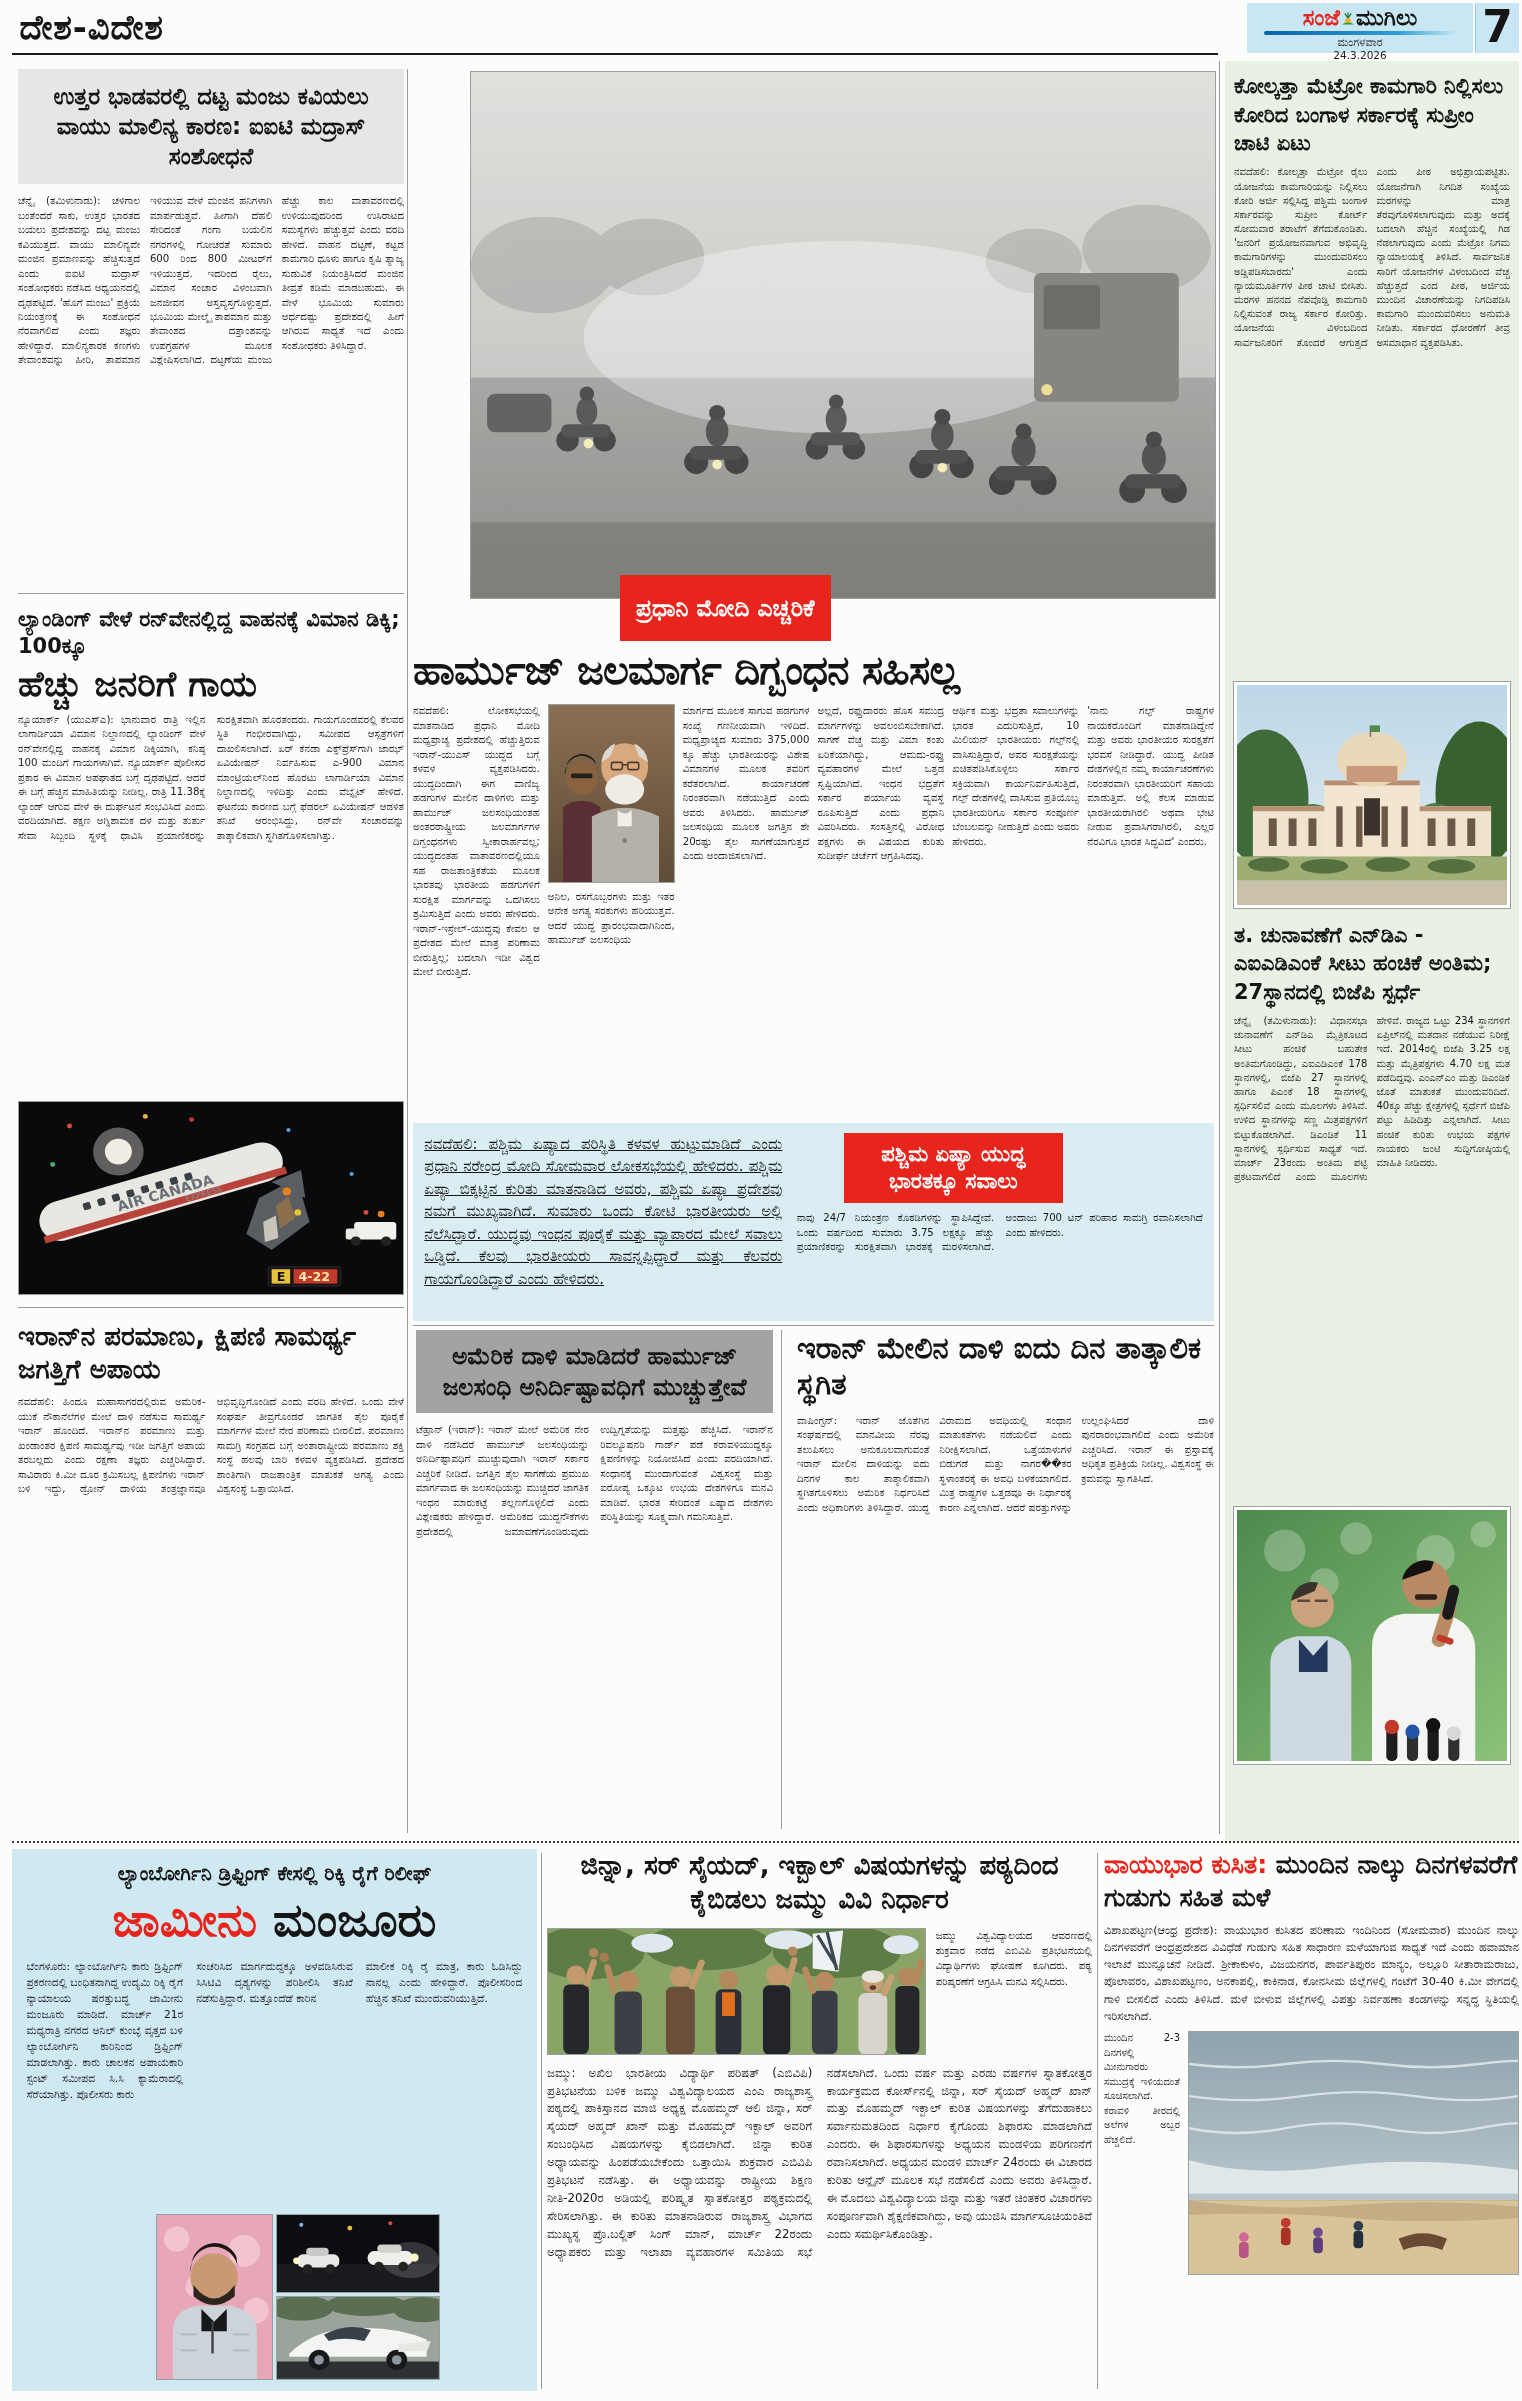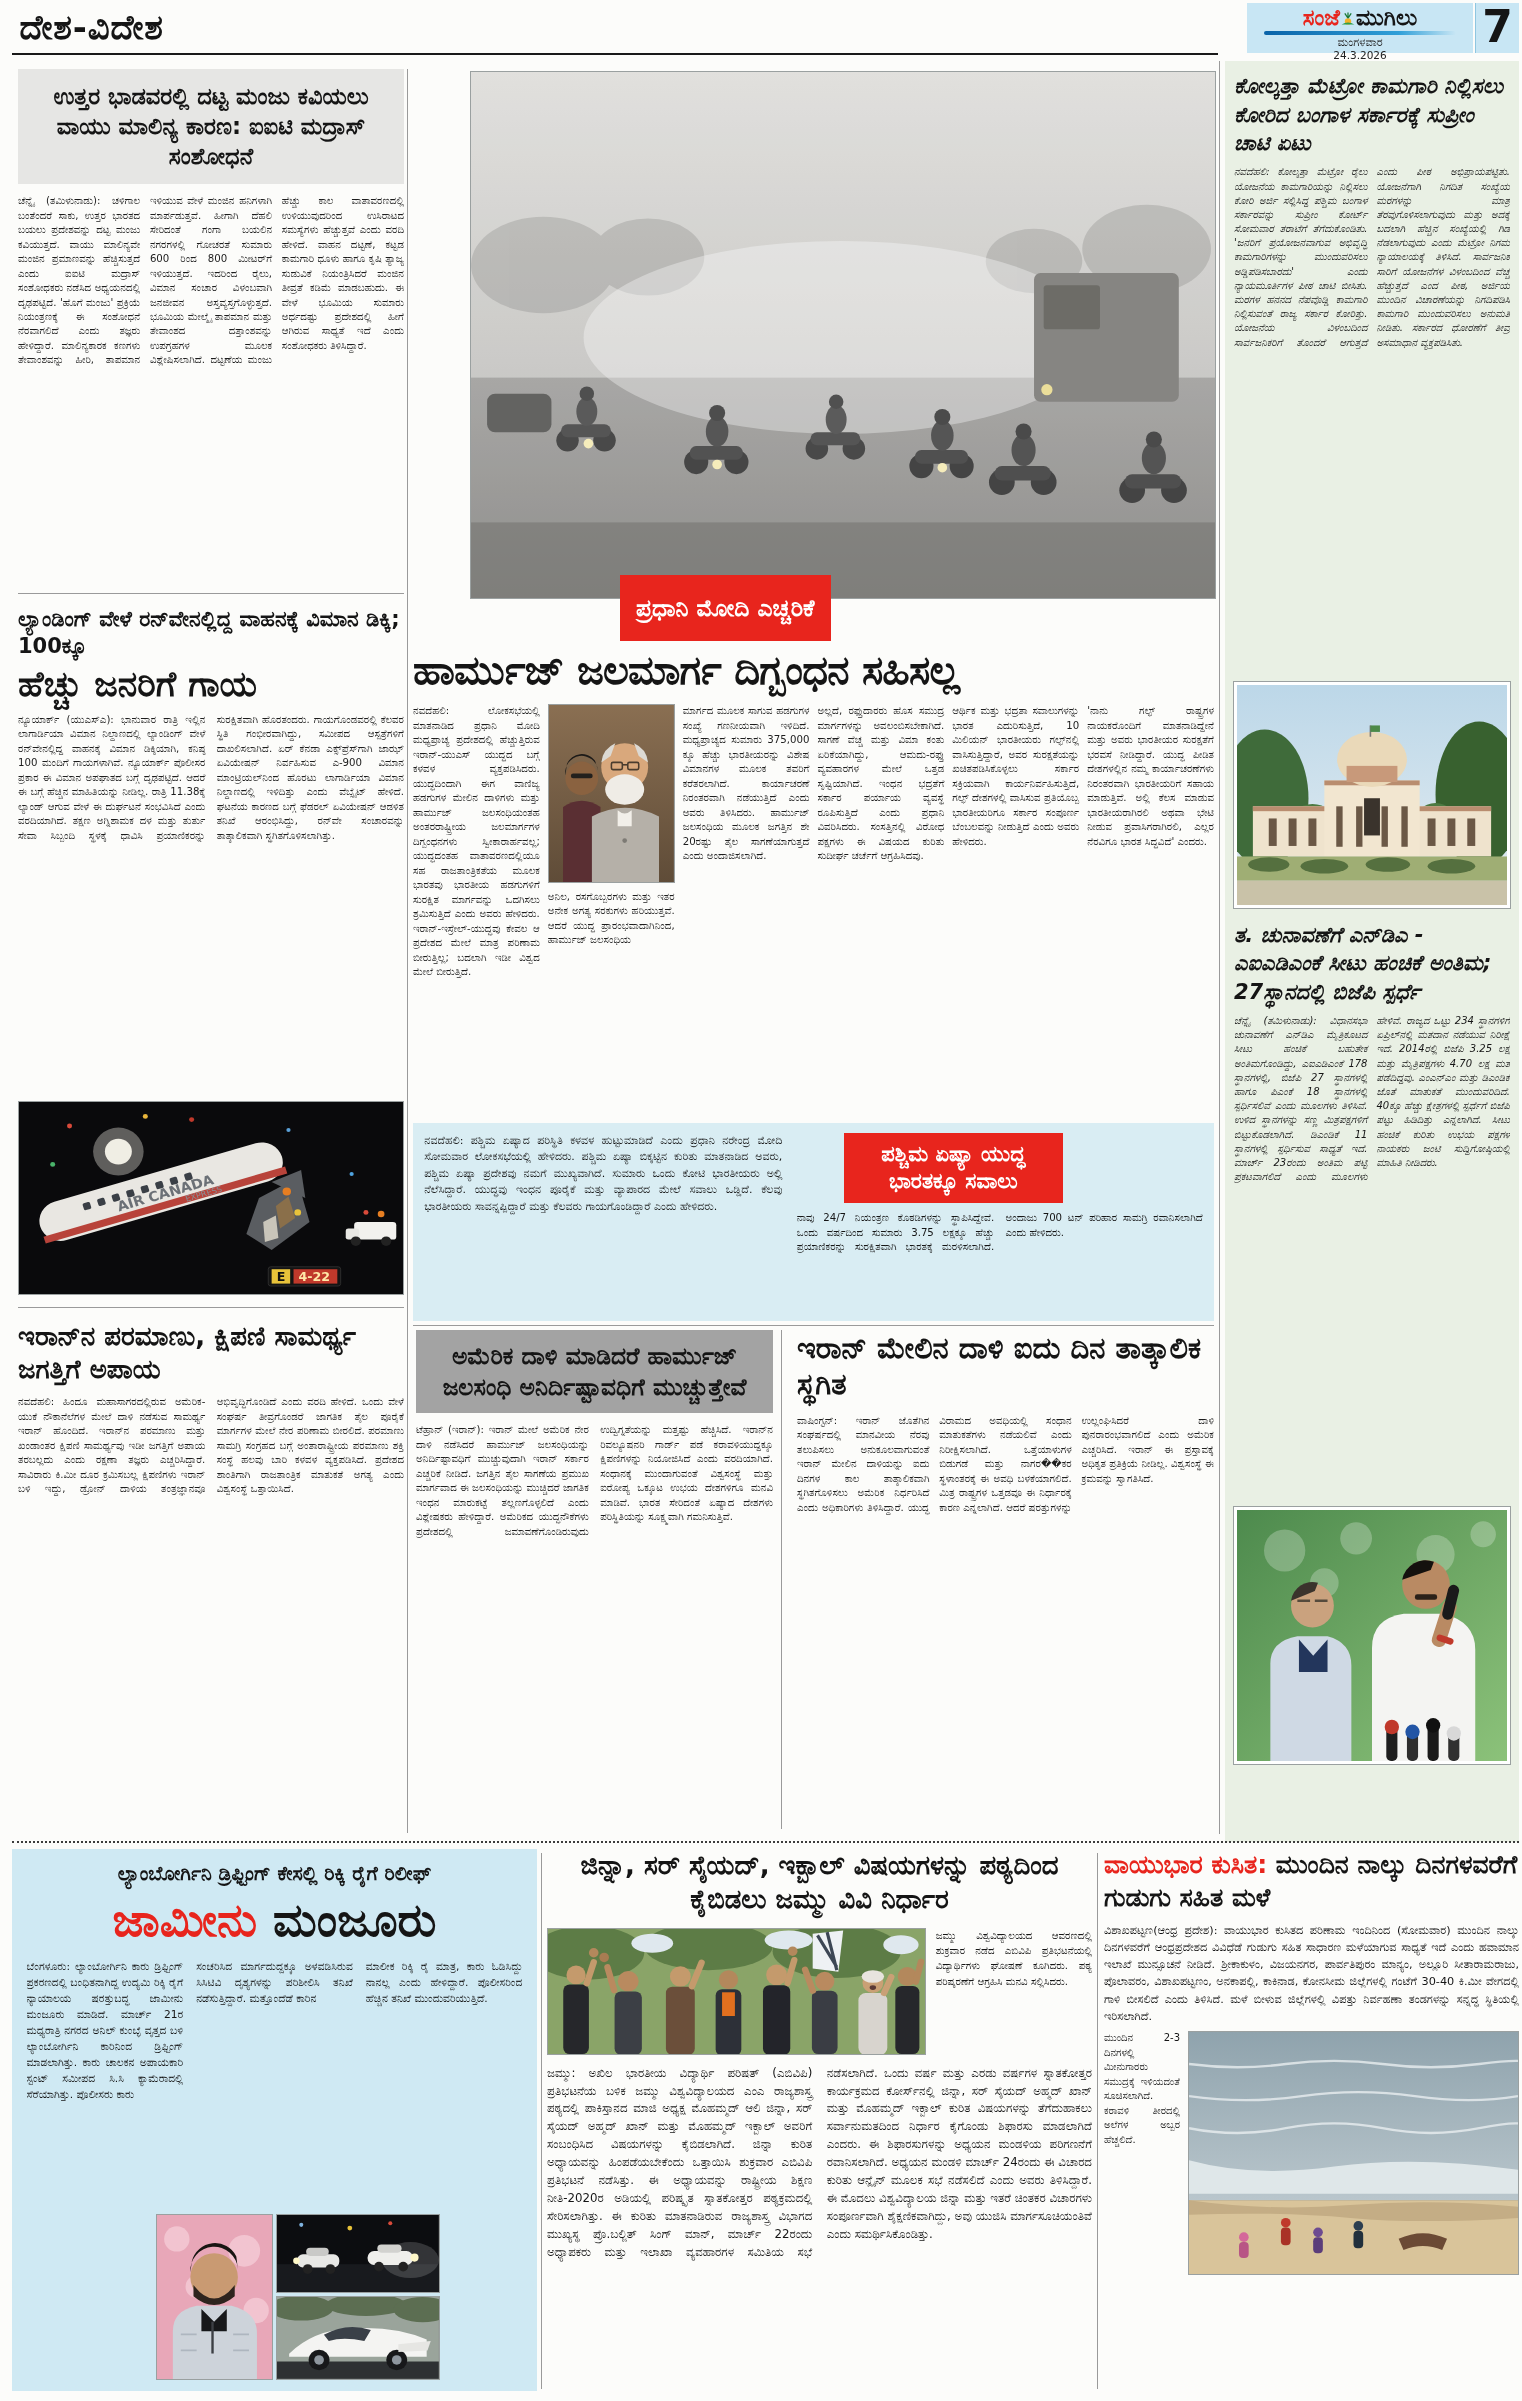--- a/index.html
+++ b/index.html
@@ -38,33 +38,33 @@
   .wframe{border:3.2px solid #fff;outline:0.8px solid #9aa0a0;}
   
   #fogphoto{left:470px;top:71px;width:746px;height:528px;}
   #modi-art{left:413px;top:575px;width:801px;}
   .kicker{background:#e8251d;color:#fff;font-weight:bold;font-size:23.4px;padding:19px 16px;width:fit-content;margin-left:207px;}
   #modi-art .headline{font-size:40px;font-weight:bold;line-height:1.06;margin-top:8px;letter-spacing:-0.8px;}
   #modi-body{display:flex;gap:8px;margin-top:13px;height:407px;overflow:hidden;}
   #modi-body .mcol{flex:1;}
   #modiphoto{width:100%;height:179px;margin-bottom:6.5px;}
   #cyanbox{left:413px;top:1123px;width:801px;height:198px;background:#d9edf3;padding:9.7px 11.3px;display:flex;gap:14.5px;}
-  #cyanbox .left{width:46%;font-size:11px;line-height:1.5;}
+  #cyanbox .left{width:46%;font-size:15px;line-height:1.5;text-decoration:underline;}
   #cyanbox .right{flex:1;}
   .redtitle{background:#e8251d;color:#fff;font-weight:bold;font-size:21px;line-height:1.3;text-align:center;
             padding:8px 6.5px;width:219px;margin:0 0 8px 47px;}
   #cyanbox .rcols{column-count:2;column-gap:11.3px;height:74px;overflow:hidden;font-size:10.2px;line-height:1.42;}
   #hormuz{left:416px;top:1330px;width:357px;}
   #hormuz .hbox{background:#a3a3a3;padding:11.3px 8px;text-align:center;font-size:23.4px;font-weight:bold;line-height:1.3;}
   #hormuz .bd{margin-top:9.7px;height:367px;}
   #iranpause{left:797px;top:1330px;width:417px;}
   #iranpause .headline{font-size:29px;font-weight:bold;line-height:1.25;}
   #iranpause .bd{margin-top:11.3px;column-count:3;column-gap:9.7px;height:347px;}
   
-  #greencol{left:1225px;top:61px;width:294px;height:1781px;background:#e9f0e4;padding:11.3px 9px;font-style:italic;}
+  #greencol{left:1225px;top:61px;width:294px;height:1781px;background:#e9f0e4;padding:11.3px 9px;}
   #greencol .h{font-size:21px;font-weight:bold;line-height:1.35;}
   #greencol .bd{margin-top:8px;column-count:2;column-gap:9px;font-size:10px;line-height:1.42;overflow:hidden;}
   #scphoto{margin-top:9.7px;height:226px;}
   #polphoto{margin-top:9.7px;height:257px;}
   
   #dotsep{left:12px;top:1841px;width:1507px;border-top:2.4px dotted #3c3c3c;position:absolute;}
   #bailbox{left:12px;top:1849px;width:525px;height:542px;background:#cfe9f3;padding:13px 14.5px;}
   #bailbox .kick{font-size:19.4px;font-weight:bold;text-align:center;line-height:1.25;}
   #bailbox .big{font-size:46px;font-weight:bold;text-align:center;margin:6.5px 0 11.3px;}
   #bailbox .big .red{color:#e8251d;}

